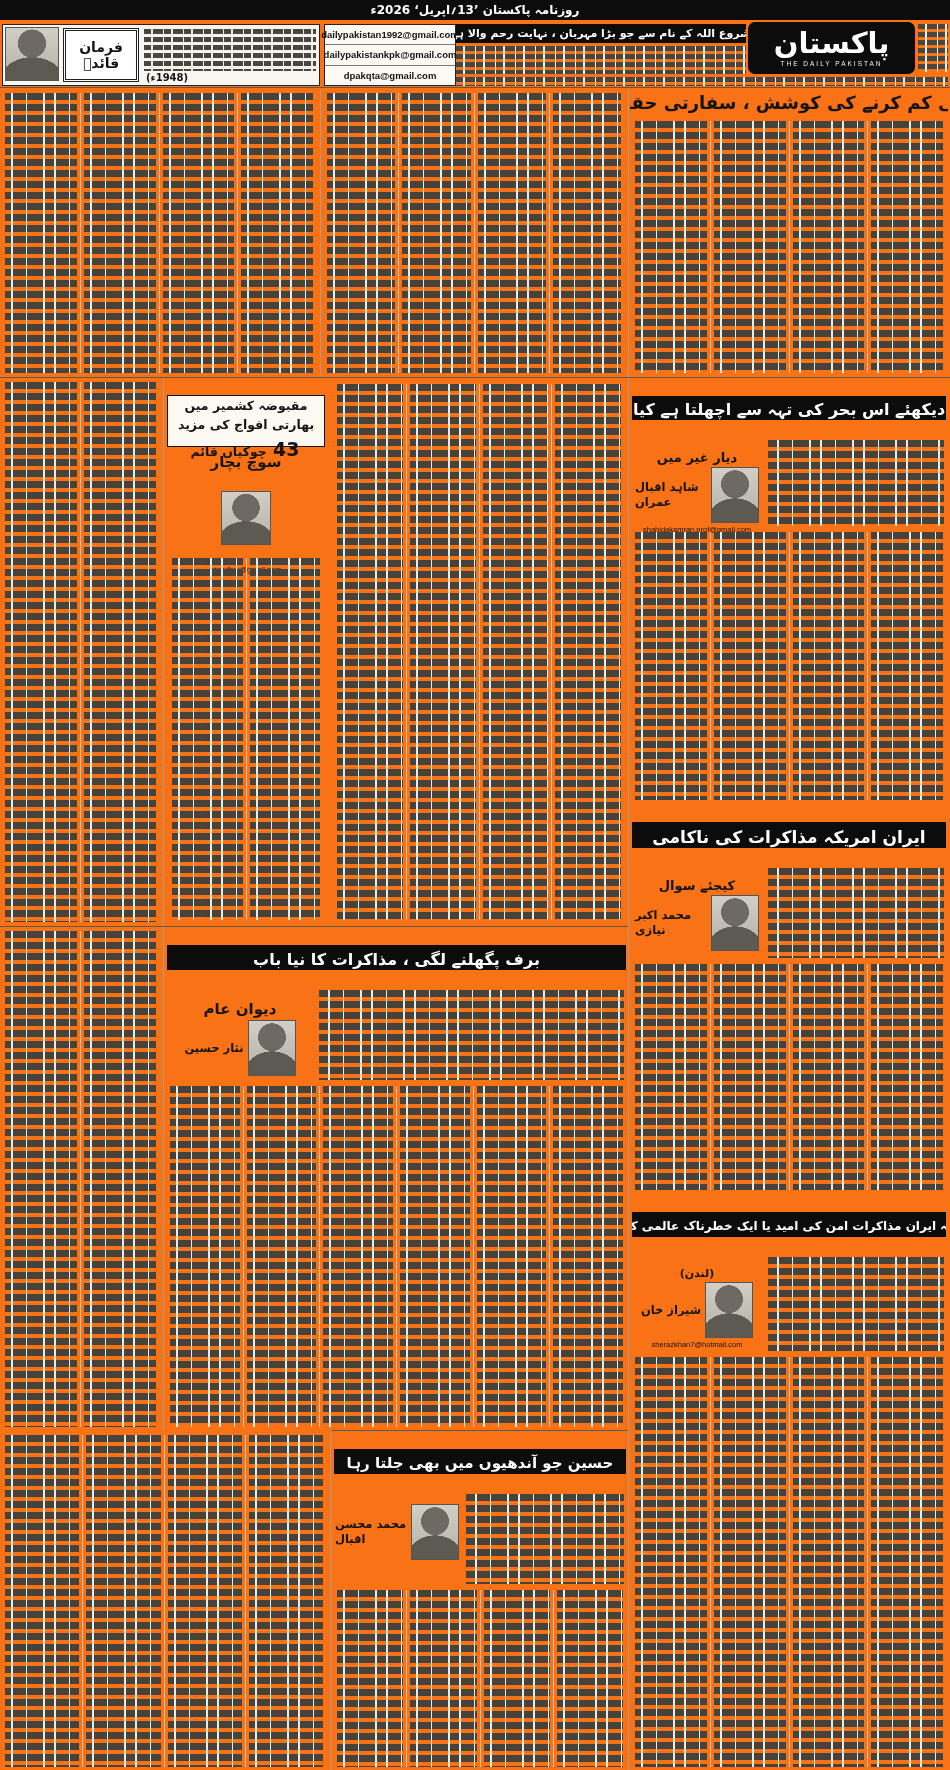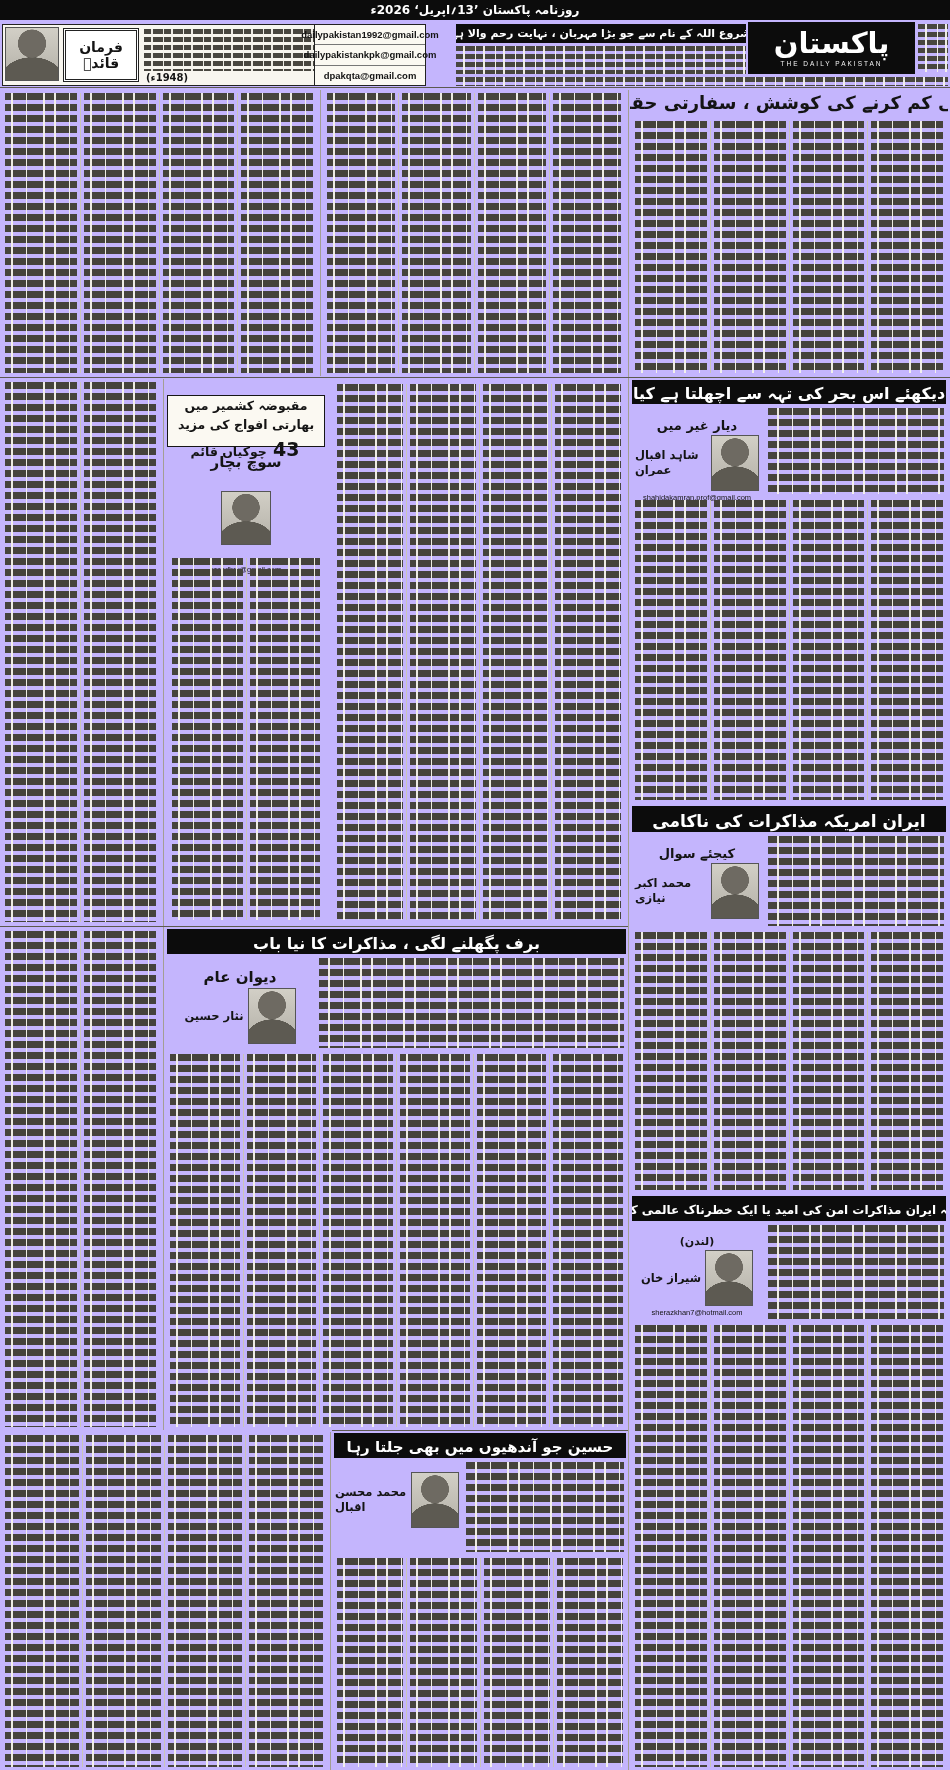--- a/index.html
+++ b/index.html
@@ -1,17 +1,17 @@
 <!DOCTYPE html>
 <html lang="ur" dir="rtl"><head>
 <meta charset="utf-8">
 <style>
   *{margin:0;padding:0;box-sizing:border-box}
   html,body{background:#fff}
-  .page{position:relative;width:950px;height:1770px;background:#c4b5fd;direction:rtl;
+  .page{position:relative;width:950px;height:1770px;background:#f97316;direction:rtl;
         font-family:"DejaVu Sans",sans-serif;color:#141414;overflow:hidden}
   .abs{position:absolute}
   .bar{background:#0c0c0c;color:#fff;display:flex;align-items:center;justify-content:center;
        font-weight:700;white-space:nowrap;overflow:hidden}
   
   .sim{background-image:
        repeating-linear-gradient(90deg, transparent 0 9px, rgba(245,243,236,.95) 9px 11px,
          transparent 11px 24px, rgba(245,243,236,.95) 24px 25px,
          transparent 25px 41px, rgba(245,243,236,.95) 41px 43px),
        repeating-linear-gradient(180deg, #45433c 0 7px, transparent 7px 11px);
@@ -36,27 +36,27 @@
   .portrait{border:1px solid #555;width:48px;height:56px;flex:none;background:
       radial-gradient(circle at 50% 30%, #6e6a62 0 31%, transparent 32%),
       radial-gradient(ellipse 62% 46% at 50% 102%, #5d5a52 0 99%, transparent 100%),
       linear-gradient(180deg,#d2cfc6,#b3b0a7)}
   .emails-box{border:1px solid #222;display:flex;flex-direction:column;background:#fbf9f2}
   .email-row{flex:1;display:flex;align-items:center;justify-content:center;direction:ltr;
              font-family:"Liberation Sans",sans-serif;font-weight:700;font-size:9.5px}
   .email-row+.email-row{border-top:1px solid #777}
   .logo-wrap{display:flex;gap:3px}
   .logo-side{width:30px;margin:2px 0}
-  .logo-black{flex:1;background:#0c0c0c;color:#fff;border-radius:0;display:flex;flex-direction:column;
+  .logo-black{flex:1;background:#0c0c0c;color:#fff;border-radius:7px;display:flex;flex-direction:column;
               align-items:center;justify-content:center;gap:2px}
   .logo-title{font-size:29px;font-weight:800;line-height:1}
   .logo-sub{font-size:6.5px;letter-spacing:2px;font-family:"Liberation Sans",sans-serif;color:#f2f2f2}
   
   .art{display:flex;flex-direction:column}
-  .hbar{margin:1px 2px;padding:6px 6px 3px}
+  .hbar{margin:17px 2px;padding:6px 6px 3px}
   .art-top{display:flex;align-items:stretch}
   .top-sim{flex:1;margin:3px 4px}
   .acard{display:flex;flex-direction:column;align-items:center;justify-content:flex-start;
          gap:2px;padding:13px 2px;flex:none}
   .acol{font-weight:800;font-size:13px;white-space:nowrap}
   .arow{display:flex;align-items:center;gap:4px}
   .aname{font-weight:800;font-size:11.5px;text-align:left;line-height:1.3;max-width:72px}
   .aemail{font-size:7.5px;font-weight:400;direction:ltr;font-family:"Liberation Sans",sans-serif;white-space:nowrap}
   .art .cols{flex:1}
   .lead-h{display:flex;align-items:center;justify-content:center;font-weight:900;font-size:18px;
@@ -76,21 +76,21 @@
 
   <div class="abs farman-box" style="left:2px;top:24px;width:318px;height:62px">
     <div class="farman-quote">
       <div class="sim-sm quote-sim"></div>
       <span class="farman-year">(1948ء)</span>
     </div>
     <div class="farman-title">فرمان قائدؒ</div>
     <div class="portrait" style="width:54px;height:54px;margin:2px"></div>
   </div>
 
-  <div class="abs emails-box" style="left:314px;top:24px;width:112px;height:62px">
+  <div class="abs emails-box" style="left:324px;top:24px;width:132px;height:62px">
     <div class="email-row">dailypakistan1992@gmail.com</div>
     <div class="email-row">dailypakistankpk@gmail.com</div>
     <div class="email-row">dpakqta@gmail.com</div>
   </div>
 
   <div class="abs bar" style="left:456px;top:24px;width:290px;height:19px;font-size:11px">شروع اللہ کے نام سے جو بڑا مہربان ، نہایت رحم والا ہے</div>
   <div class="abs sim-sm" style="left:456px;top:46px;width:290px;height:28px"></div>
 
   <div class="abs logo-wrap" style="left:748px;top:22px;width:200px;height:52px">
     <div class="logo-side sim-sm"></div>

